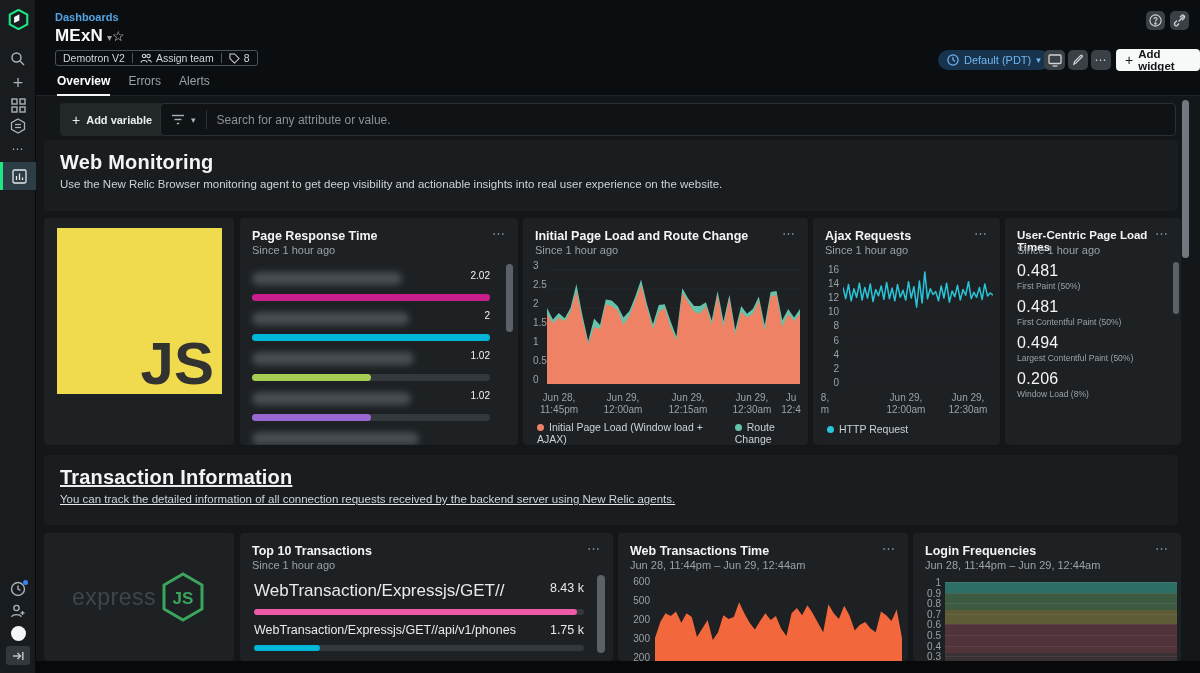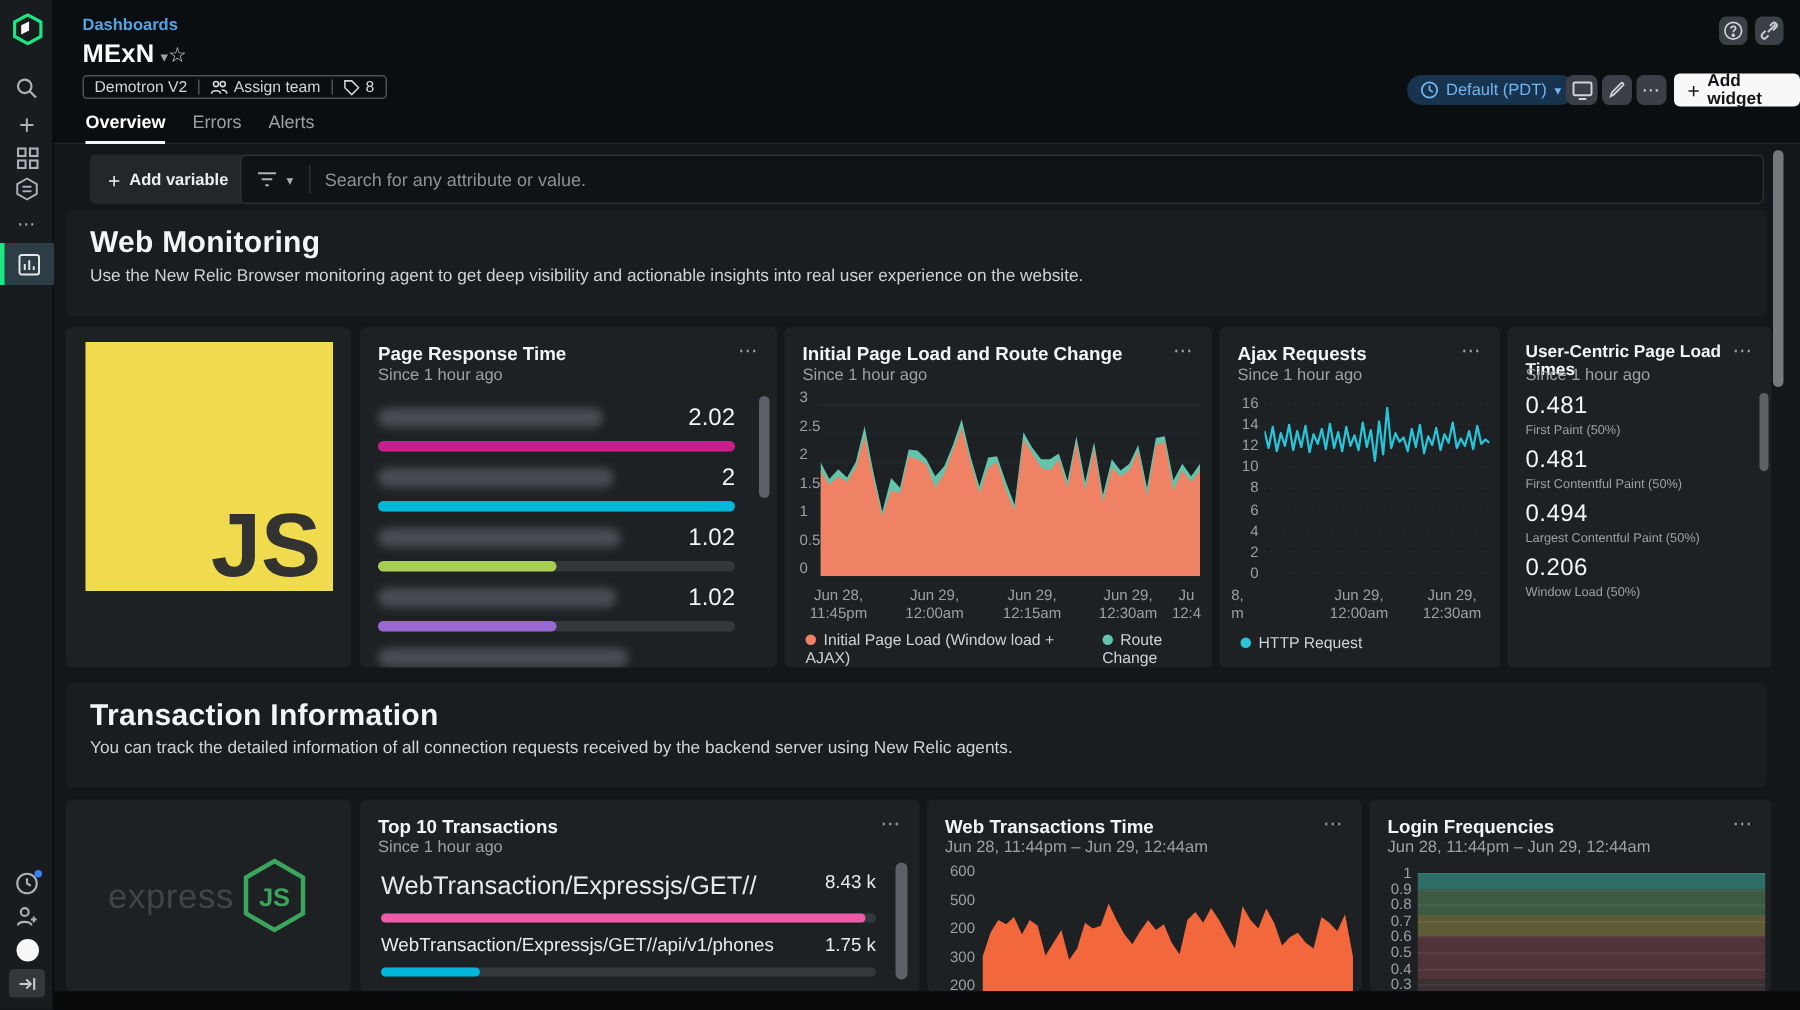--- a/index.html
+++ b/index.html
@@ -56,21 +56,21 @@
   .card-sub { position:absolute; left:12px; top:26px; font-size:11px; color:#9aa1a7; }
   .card-menu { position:absolute; right:12px; top:8px; font-size:13px; color:#9aa1a7; letter-spacing:1px; cursor:pointer; }
 
   .tick { position:absolute; font-size:10px; color:#9aa1a7; white-space:pre-line; line-height:12px; }
   .legend { position:absolute; display:flex; gap:16px; font-size:10.5px; color:#cdd2d6; align-items:center; }
   .ldot { width:7px; height:7px; border-radius:50%; display:inline-block; margin-right:5px; }
 
   .bar-row-label { height:13px; border-radius:7px; background:#474d52; filter:blur(3px); }
   .bar-track { height:7px; border-radius:4px; background:#33383c; }
   .bar-fill { height:7px; border-radius:4px; }
-  .row-val { font-size:16px; color:#f2f4f5; }
+  .row-val { font-size:10px; color:#f2f4f5; }
 
   .metric-val { font-size:16px; color:#f4f5f6; letter-spacing:.3px; }
   .metric-label { font-size:8.5px; color:#9aa1a7; margin-top:1px; }
 
   .js-logo { position:absolute; left:13px; top:10px; width:165px; height:166px; background:#f0db4f; }
   .js-logo span { position:absolute; right:8px; bottom:-4px; font-size:60px; font-weight:bold; color:#323330; }
   .express-wrap { position:absolute; left:0; top:0; width:100%; height:128px; display:flex; align-items:center; justify-content:center; gap:4px; }
   .express-txt { font-size:23px; color:#3e464c; letter-spacing:.5px; }
 </style>
 </head>
@@ -377,33 +377,33 @@
         <div style="position: absolute; top: 36px; left: 0px; width: 150px;">
           <div class="metric-val">0.481</div>
           <div class="metric-label">First Contentful Paint (50%)</div>
         </div>
         <div style="position: absolute; top: 72px; left: 0px; width: 150px;">
           <div class="metric-val">0.494</div>
           <div class="metric-label">Largest Contentful Paint (50%)</div>
         </div>
         <div style="position: absolute; top: 108px; left: 0px; width: 150px;">
           <div class="metric-val">0.206</div>
-          <div class="metric-label">Window Load (50%)</div>
+          <div class="metric-label">Window Load (8%)</div>
         </div>
         <div style="position: absolute; top: 144px; left: 0px; width: 150px; margin-top: 43px;">
           <div class="metric-val">1.383</div>
           <div class="metric-label">First Interaction (50%)</div>
         </div>
       </div>
     <div class="abs" style="right:2px; top:44px; width:6px; height:175px;">
       <div style="width:6px; height:52px; background:#5b6166; border-radius:3px;"></div>
     </div>
   </div>
 
-  <div class="panel" style="top:359px; height:70px;">
+  <div class="panel" style="top:359px; height:70px;text-decoration:underline;">
     <h1>Transaction Information</h1>
     <p>You can track the detailed information of all connection requests received by the backend server using New Relic agents.</p>
   </div>
 
   <div class="card" style="left:8px; top:437px; width:190px; height:128px;">
     <div class="express-wrap">
       <span class="express-txt">express</span>
       <svg width="46" height="50" viewBox="0 0 46 50">
           <path d="M23 2 L42 13 V37 L23 48 L4 37 V13 Z" fill="none" stroke="#3ba55c" stroke-width="3"></path>
           <text x="23" y="32" font-size="17" font-weight="bold" fill="#3ba55c" text-anchor="middle" font-family="Liberation Sans, sans-serif">JS</text>

